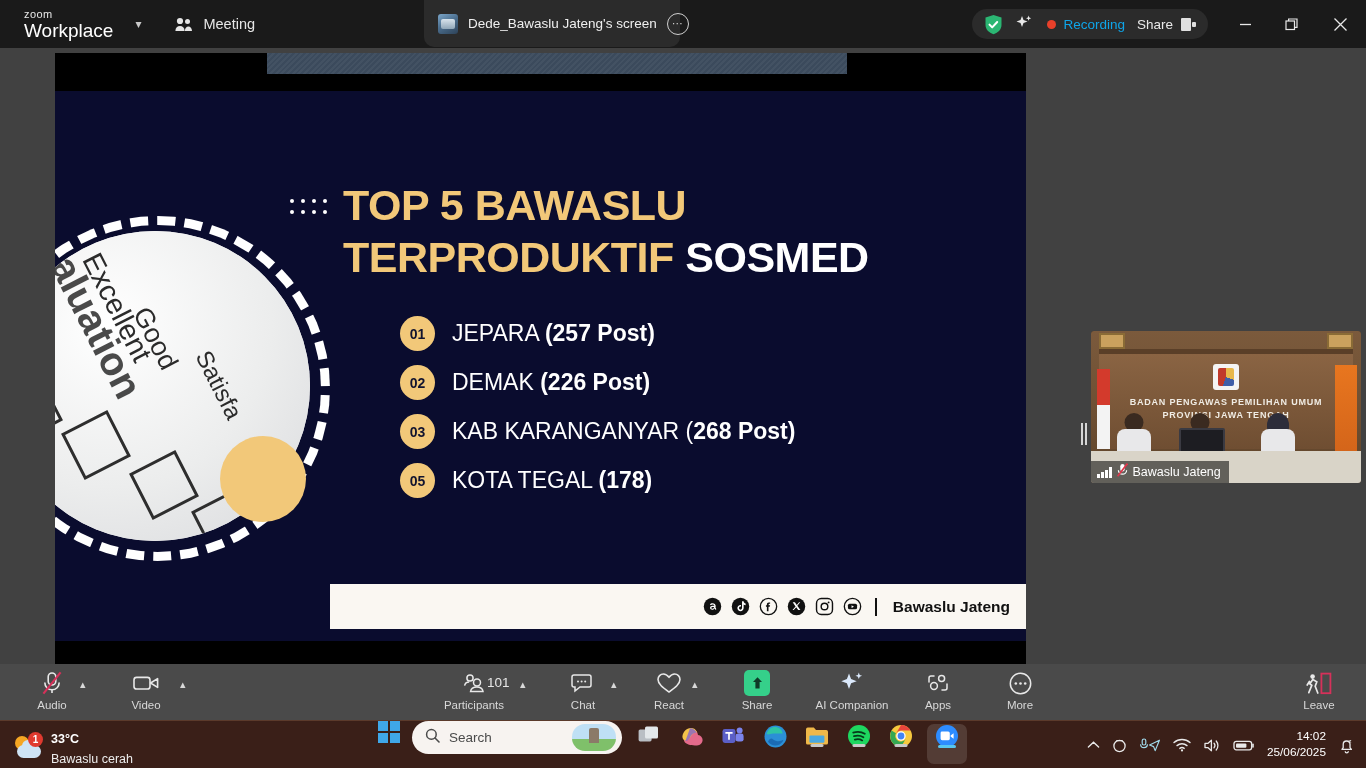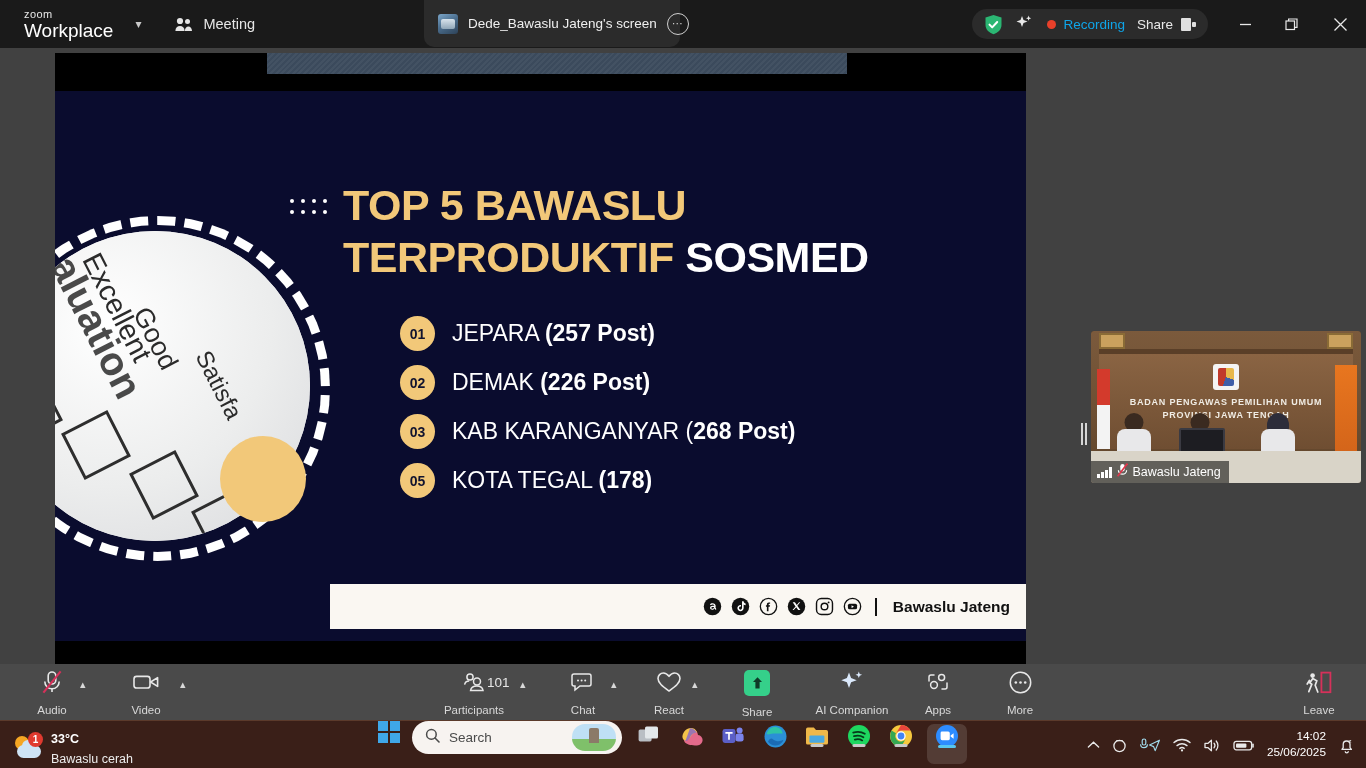--- a/index.html
+++ b/index.html
@@ -232,21 +232,21 @@
   .zbar {
     position: absolute; left: 0; top: 664px; width: 1366px; height: 56px;
     background: #4a4a4a;
   }
   .zitem {
     position: absolute; top: 6px; height: 46px;
     display: flex; flex-direction: column; align-items: center; justify-content: flex-start;
     color: #d8d8d8; font-size: 11.5px;
   }
   .zicon { height: 26px; display:flex; align-items:center; justify-content:center; }
-  .zlabel { margin-top: 10px; white-space: nowrap; }
+  .zlabel { margin-top: 3px; white-space: nowrap; }
   .zcaret { position:absolute; top: 14px; color:#d8d8d8; font-size: 11px; }
   .pcount { position:absolute; top: 11px; color:#e6e6e6; font-size: 13.5px; }
   .share-sq {
     width: 26px; height: 26px; border-radius: 5px; background: #35d08a;
     display:flex; align-items:center; justify-content:center;
   }
   .leave-label { color:#d8d8d8; }
 
   
   .taskbar {

